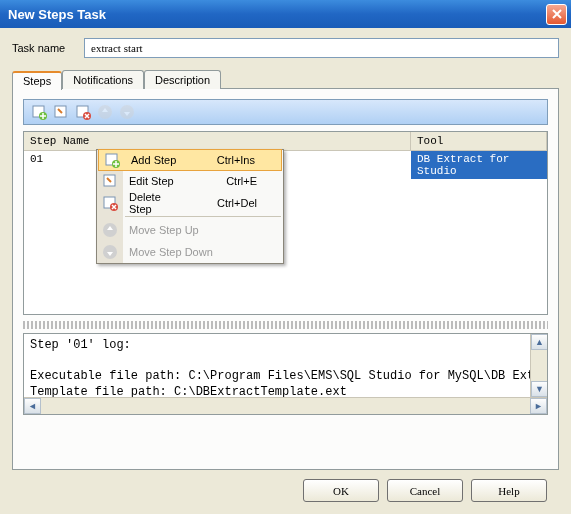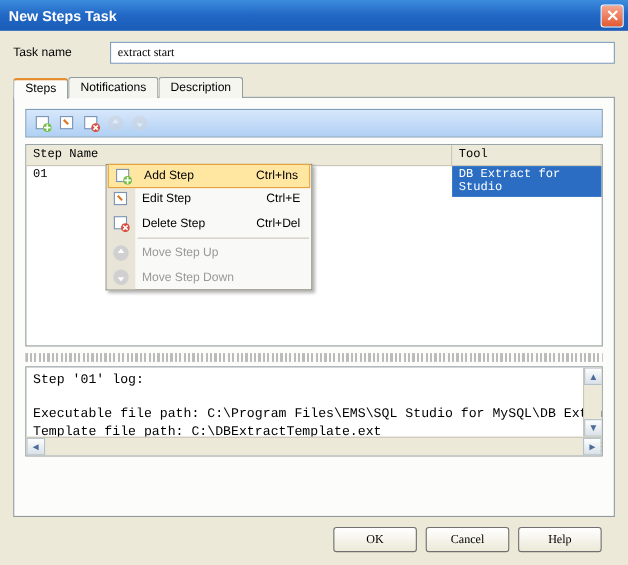--- a/index.html
+++ b/index.html
@@ -1,21 +1,21 @@
 <!DOCTYPE html>
 <html><head>
 <meta charset="utf-8">
 <style>
 * { box-sizing: border-box; margin: 0; padding: 0; }
 body { font-family: Tahoma, sans-serif; font-size: 11px; background: #ece9d8; width: 571px; height: 514px; overflow: hidden; }
 .titlebar { background: linear-gradient(to bottom, #3c8cde 0%, #2167c4 50%, #1a5cb8 100%); height: 28px; display: flex; align-items: center; padding: 0 4px 0 8px; color: white; font-weight: bold; font-size: 13px; }
 .titlebar-text { flex: 1; }
 .close-btn { width: 21px; height: 21px; background: linear-gradient(to bottom, #f5a892, #e45831); border: 1px solid #fff; border-radius: 3px; display: flex; align-items: center; justify-content: center; color: white; font-weight: bold; cursor: pointer; }
 .content { padding: 10px 12px; }
-.task-row { display: flex; align-items: center; margin-bottom: 12px; gap: 16px; }
+.task-row { display: flex; align-items: center; margin-bottom: 12px; }
 .task-label { width: 72px; }
 .task-input { flex: 1; border: 1px solid #7f9db9; padding: 3px 6px; font-family: Tahoma; font-size: 11px; height: 20px; }
 .tabs { display: flex; position: relative; z-index: 2; }
 .tab { padding: 3px 10px; border: 1px solid #919b9c; border-bottom: none; background: #f6f6f1; margin-right: 0px; border-radius: 3px 3px 0 0; cursor: pointer; }
 .tab.active { background: #fcfcfb; border-top: 2px solid #e68b2c; padding-top: 2px; position: relative; top: 1px; }
 .panel { border: 1px solid #919b9c; background: #fcfcfb; padding: 10px; height: 382px; position: relative; top: -1px; }
 .toolbar { background: linear-gradient(to bottom, #d7e7fb, #b0d0f4); border: 1px solid #7f9db9; padding: 3px 6px; display: flex; gap: 4px; margin-bottom: 6px; }
 .tb-btn { width: 18px; height: 18px; display: flex; align-items: center; justify-content: center; cursor: pointer; }
 .tb-btn.disabled { opacity: 0.4; cursor: default; }
 .table-wrap { border: 1px solid #919b9c; height: 184px; background: white; overflow: hidden; font-family: Liberation Mono, monospace; }
@@ -27,21 +27,21 @@
 .td { padding: 2px 6px; }
 .td-name { flex: 0 0 387px; }
 .td-tool { flex: 1; background: #2a6dc2; color: white; }
 .ctx-menu { position: absolute; left: 83px; top: 60px; background: #f9f9f7; border: 1px solid #8a867a; box-shadow: 2px 2px 3px rgba(0,0,0,0.3); width: 188px; }
 .ctx-strip { position: absolute; left: 0; top: 0; bottom: 0; width: 26px; background: #e8e4d8; }
 .ctx-item { display: flex; align-items: center; height: 22px; position: relative; cursor: pointer; }
 .ctx-item.hover { background: #ffe7a2; border: 1px solid #e8a33d; height: 22px; margin: -1px 1px; }
 .ctx-item.disabled { color: #999; cursor: default; }
 .ctx-icon { width: 26px; display: flex; align-items: center; justify-content: center; }
 .ctx-label { flex: 1; padding-left: 6px; }
-.ctx-shortcut { padding-right: 10px; margin-left: 32px; }
+.ctx-shortcut { padding-right: 26px; margin-left: 32px; }
 .ctx-sep { height: 1px; background: #cac6b7; margin: 2px 2px 2px 28px; }
 .splitter { height: 8px; background: repeating-linear-gradient(to right, #bbb 0, #bbb 2px, transparent 2px, transparent 4px); margin: 6px 0 4px; }
 .log-wrap { border: 1px solid #919b9c; height: 82px; background: white; overflow: hidden; position: relative; }
 .log-text { font-family: "Courier New", monospace; font-size: 12px; padding: 4px 6px; white-space: pre; line-height: 1.3; }
 .scroll-h { position: absolute; bottom: 0; left: 0; right: 0; height: 17px; background: #ece9d8; border-top: 1px solid #cac6b7; display: flex; justify-content: space-between; }
 .scroll-btn { width: 17px; height: 16px; background: linear-gradient(#fdfdfd,#d9e1e8); border: 1px solid #b4c0cc; display: flex; align-items: center; justify-content: center; font-size: 9px; color: #4b6d9a; }
 .scroll-v { position: absolute; top: 0; right: 0; bottom: 17px; width: 17px; background: #ece9d8; border-left: 1px solid #cac6b7; display: flex; flex-direction: column; justify-content: space-between; }
 .dlg-btns { display: flex; justify-content: flex-end; gap: 8px; padding: 8px 12px 0; }
 .dlg-btn { min-width: 76px; height: 23px; background: linear-gradient(#fff,#ece9d8); border: 1px solid #707070; border-radius: 3px; cursor: pointer; font-family: Tahoma; font-size: 11px; }
 svg { display: block; }

